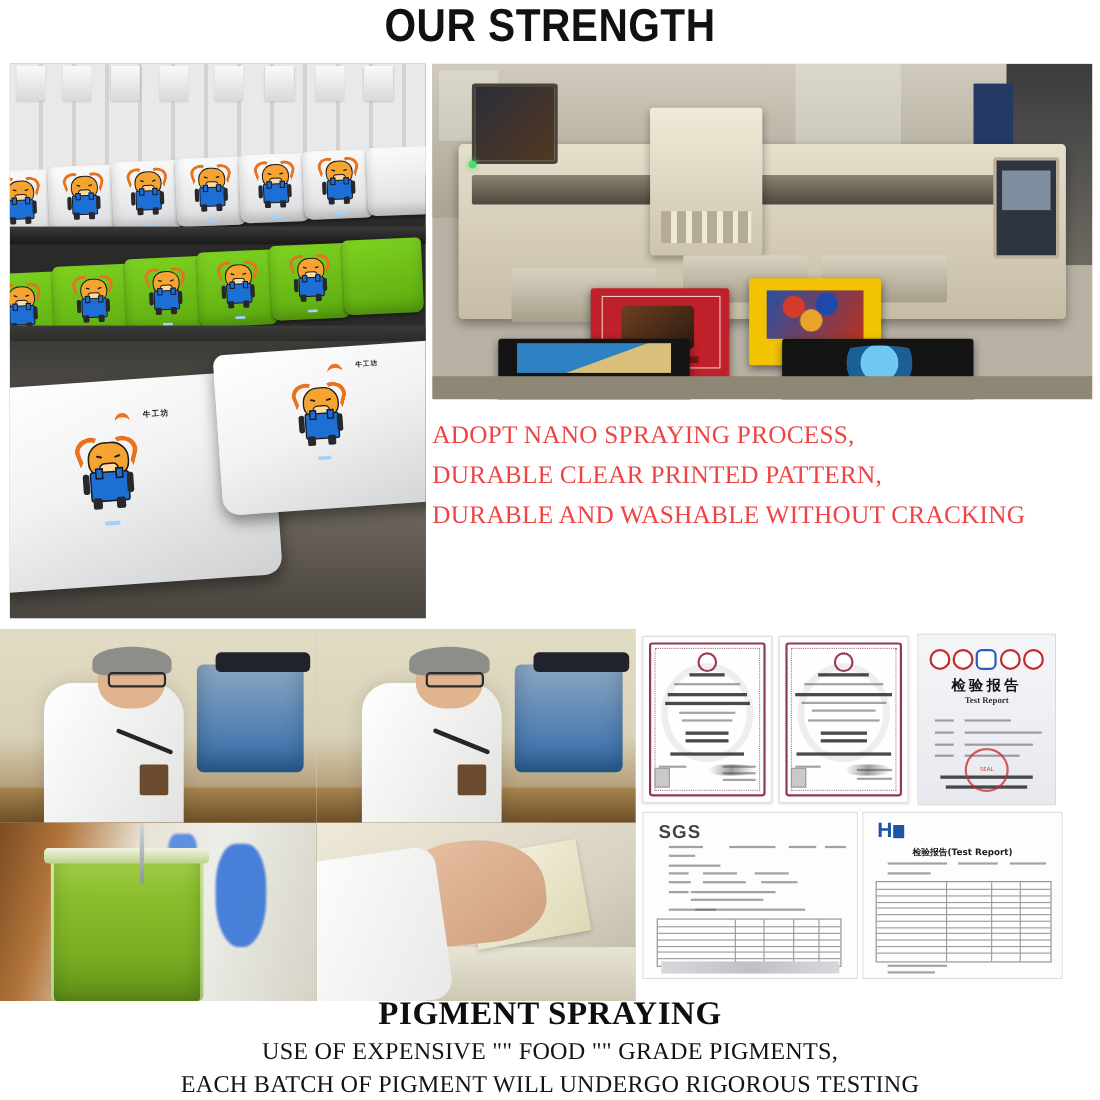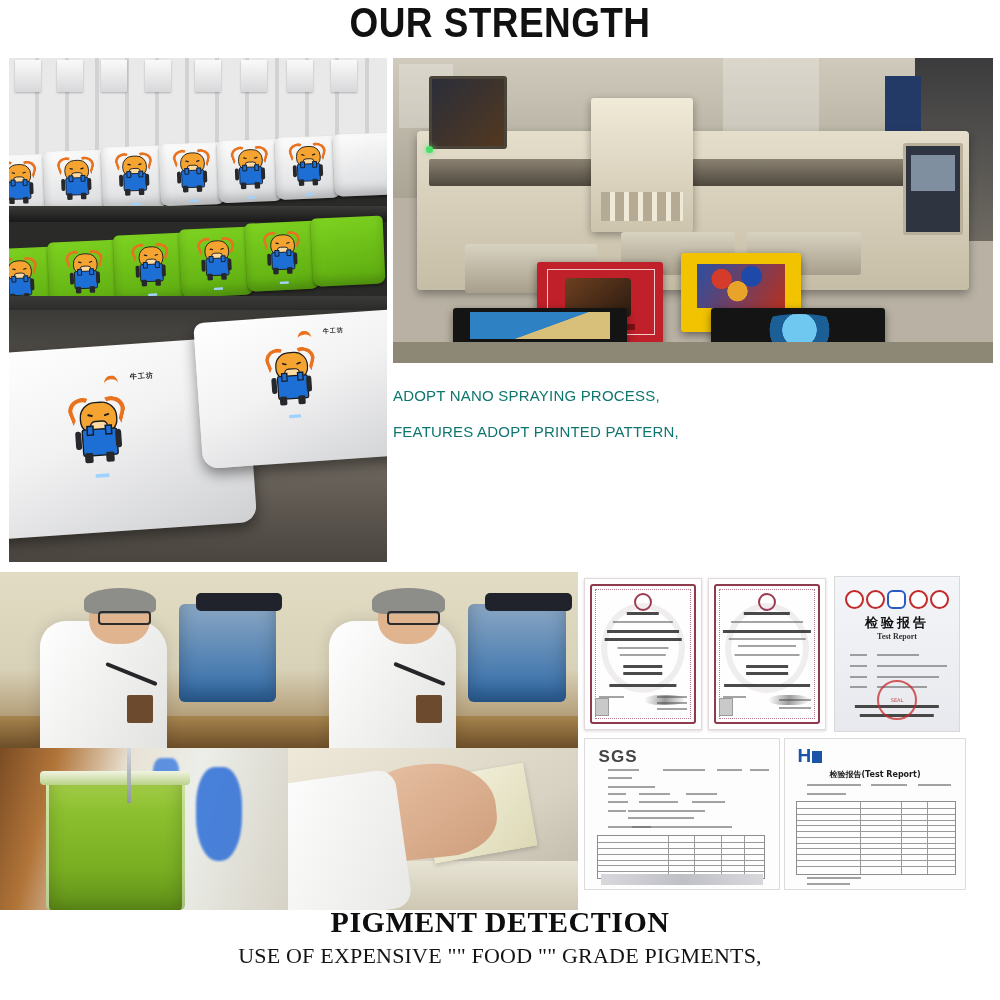--- a/index.html
+++ b/index.html
@@ -296,22 +296,22 @@
   
   .text-block-right{
     position:absolute; left:393px; top:378px; width:607px;
     text-align:left; color:#0e0e0e;
   }
   .heading-serif{
     font-family:"Liberation Serif", serif; font-weight:700;
     font-size:31px; letter-spacing:0.5px; margin-left:28px; margin-bottom:14px;
   }
   .line-serif{
-    font-family:Liberation Sans, sans-serif; font-weight:400;
-    font-size:15px; letter-spacing:0.2px; line-height:36px; color:#0f766e;
+    font-family:Liberation Serif, serif; font-weight:400;
+    font-size:23px; letter-spacing:0.2px; line-height:36px; color:#ef4444;
   }
 
   .text-block-bottom{
     position:absolute; left:0; top:903px; width:1000px; text-align:center; color:#0e0e0e;
   }
   .heading-bottom{
     font-family:"Liberation Serif", serif; font-weight:700;
     font-size:30px; letter-spacing:0.5px; line-height:38px;
   }
   .line-bottom{
@@ -695,21 +695,22 @@
       background:radial-gradient(circle at 50% 50%, #6fc8f0 0 32%, #1c5f96 33% 56%, transparent 57%);
       border-radius:50%;"></div>
     <div class="pr-txt" style="top:56%; font-size:11px; color:#3aa9e8;">SHARKS</div>
   </div>
 
   <div style="position:absolute; left:0; bottom:0; width:100%; height:7%; background:#8d8775;"></div>
 </div>
 
 <div class="text-block-right">
   <div class="line-serif">ADOPT NANO SPRAYING PROCESS,</div>
-  <div class="line-serif">FEATURES ADOPT PRINTED PATTERN,</div>
+  <div class="line-serif">DURABLE CLEAR PRINTED PATTERN,</div>
+  <div class="line-serif">DURABLE AND WASHABLE WITHOUT CRACKING</div>
 </div>
 
 <div class="photo" id="photo-lab-a">
   <div class="lab-bg"></div>
   <div class="lab-machine"></div>
   <div class="lab-arm"></div>
   <div class="lab-bench"></div>
   <div class="lab-coat"></div>
   <div class="lab-head"></div>
   <div class="lab-hair"></div>
@@ -875,15 +876,16 @@
       <div class="c" style="left:40%;"></div>
         <div class="c" style="left:66%;"></div>
       <div class="c" style="left:82%;"></div>
     </div>
     <div class="tline left" style="top:92%; width:30%;"></div>
     <div class="tline left" style="top:96%; width:24%;"></div>
   </div>
 </div>
 
 <div class="text-block-bottom">
-  <div class="heading-bottom">PIGMENT DETECTION</div>
+  <div class="heading-bottom">PIGMENT SPRAYING</div>
   <div class="line-bottom">USE OF EXPENSIVE "" FOOD "" GRADE PIGMENTS,</div>
+  <div class="line-bottom">EACH BATCH OF PIGMENT WILL UNDERGO RIGOROUS TESTING</div>
 </div>
 
 </body></html>

